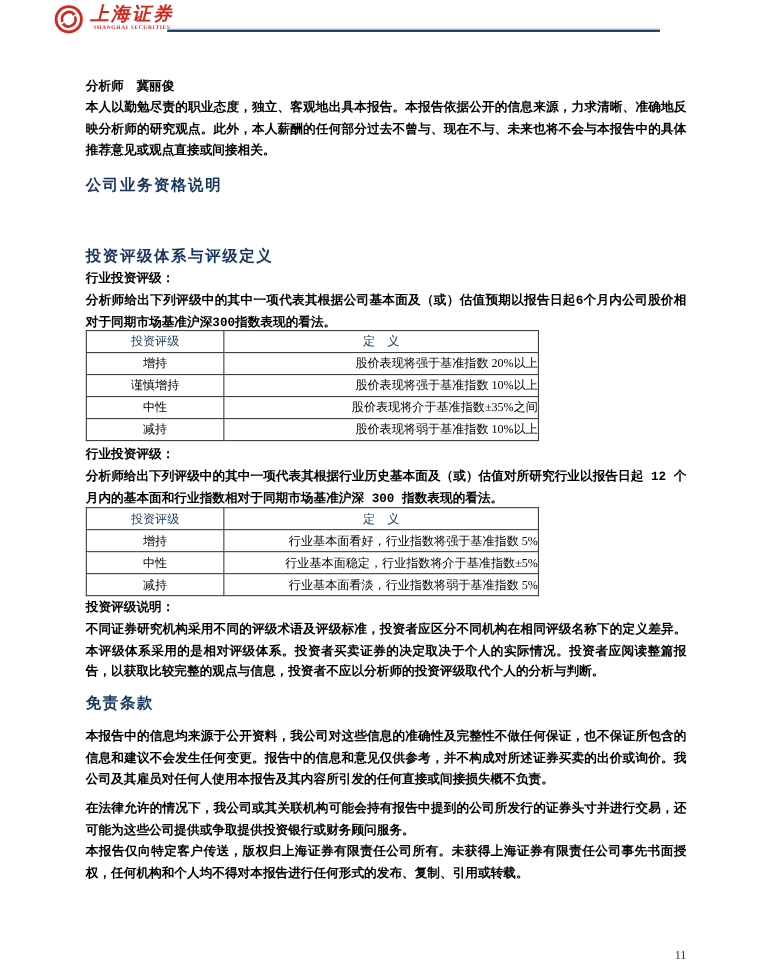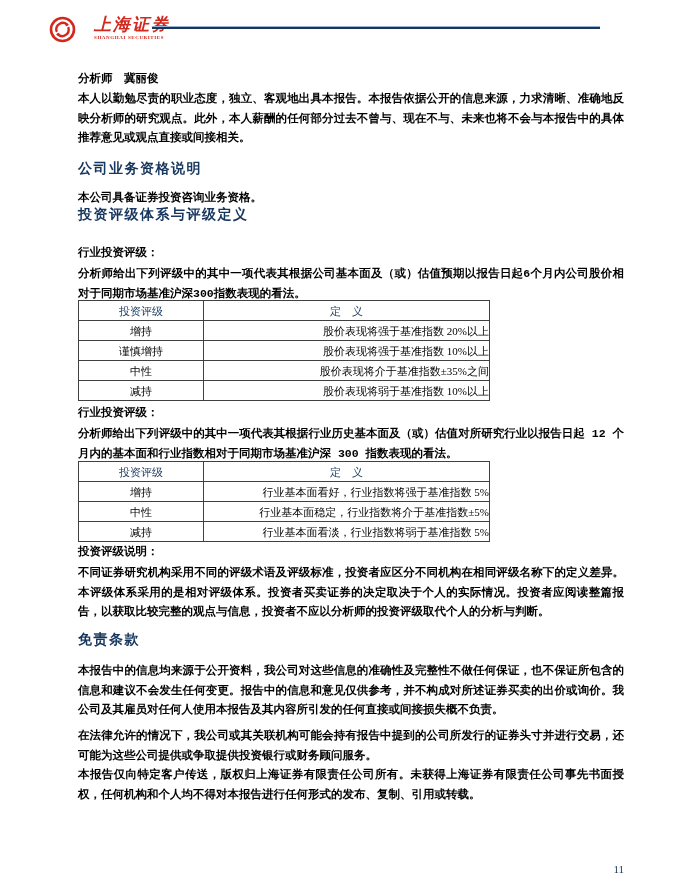--- a/index.html
+++ b/index.html
@@ -1,21 +1,21 @@
 <!DOCTYPE html>
 <html><head>
 <meta charset="utf-8">
 <style>
   html,body{margin:0;padding:0;background:#ffffff;}
   .page{
     position:relative;width:700px;height:888px;background:#ffffff;overflow:hidden;
     font-family:"Liberation Serif","DejaVu Serif",serif;color:#000;
   }
   
-  .logo{position:absolute;left:49px;top:16px;display:flex;align-items:flex-start;gap:18px;}
+  .logo{position:absolute;left:49px;top:4px;display:flex;align-items:flex-start;gap:6px;text-align:center;}
   .logo-mark{width:27px;height:27px;}
   .brand-col{display:flex;flex-direction:column;line-height:1;}
   .brand-cn{font-size:17px;font-weight:bold;color:#d2281e;letter-spacing:2px;font-style:italic;}
   .brand-en{font-size:5px;font-weight:bold;color:#d2281e;letter-spacing:0.6px;margin-top:2px;}
   .header-rule{position:absolute;left:152px;top:26px;width:448px;height:3px;
     background:linear-gradient(#9db3cf 0 1px,#17365d 1px 100%);}
   
   .blk{position:absolute;left:78px;width:546px;}
   .sec-title{font-size:14px;font-weight:bold;color:#17365d;letter-spacing:1.5px;margin:0;}
   .body-p{font-size:11.5px;font-weight:bold;line-height:19.5px;text-align:justify;margin:0;font-family:Liberation Mono, monospace;}
@@ -49,23 +49,22 @@
       <span class="brand-cn">上海证券</span>
       <span class="brand-en">SHANGHAI SECURITIES</span>
     </div>
   </div>
   <div class="header-rule"></div>
 
   <p class="blk label-p" style="top:71px">分析师　冀丽俊</p>
   <p class="blk body-p" style="top:89px">本人以勤勉尽责的职业态度，独立、客观地出具本报告。本报告依据公开的信息来源，力求清晰、准确地反映分析师的研究观点。此外，本人薪酬的任何部分过去不曾与、现在不与、未来也将不会与本报告中的具体推荐意见或观点直接或间接相关。</p>
 
   <h2 class="blk sec-title" style="top:160px">公司业务资格说明</h2>
-  <p class="blk body-p" style="top:188px">本公司具备证券投资咨询业务资格。</p>
 
-  <h2 class="blk sec-title" style="top:206px">投资评级体系与评级定义</h2>
+  <h2 class="blk sec-title" style="top:224px">投资评级体系与评级定义</h2>
 
   <p class="blk label-p" style="top:245px">行业投资评级：</p>
   <p class="blk body-p" style="top:264px">分析师给出下列评级中的其中一项代表其根据公司基本面及（或）估值预期以报告日起6个月内公司股价相对于同期市场基准沪深300指数表现的看法。</p>
 
   <table class="blk rating" style="top:300px">
     <colgroup>
         <col class="c1">
         <col>
       </colgroup>
     <thead>

